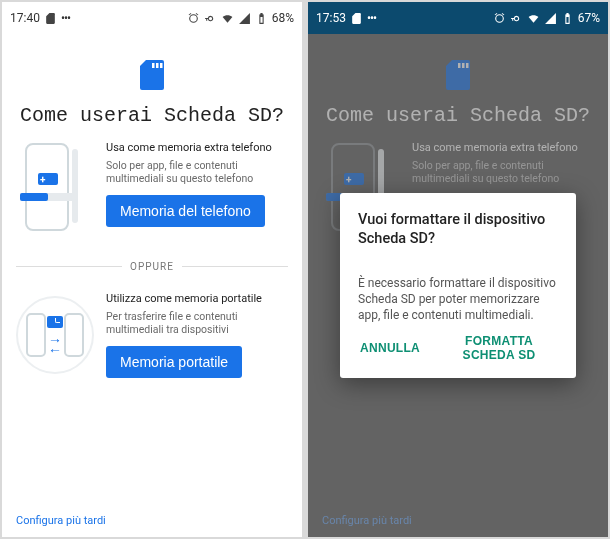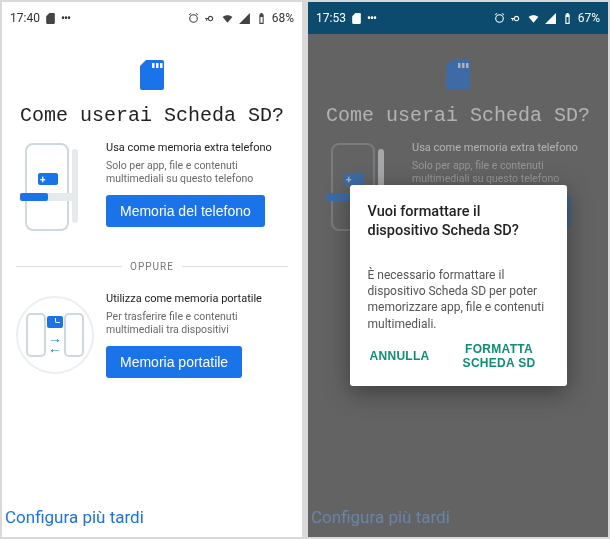--- a/index.html
+++ b/index.html
@@ -107,24 +107,24 @@
     display: flex;
     align-items: center;
     gap: 8px;
     margin: 24px 0 6px 0;
     padding: 0 14px;
   }
   .divider-line { flex: 1; height: 1px; background: #ddd; }
   .divider-label { font-size: 10px; color: #777; letter-spacing: 1px; }
   .footer-link {
     position: absolute;
-    left: 3px;
+    left: 14px;
     bottom: 10px;
     color: #1a73e8;
-    font-size: 17px;
+    font-size: 11px;
     cursor: pointer;
   }
   
   .illus1 {
     width: 70px; height: 90px; position: relative;
   }
   .illus1 .ph-outline {
     position: absolute; left: 5px; top: 2px; width: 44px; height: 88px;
     border: 2px solid #cfd8dc; border-radius: 8px;
     background: #fff;
@@ -184,21 +184,21 @@
   .dim-overlay-content .illus1 .ph-outline,
   .dim-overlay-content .illus2-circle .ph-l,
   .dim-overlay-content .illus2-circle .ph-r { border-color:#8f9397; background:transparent; }
   .dim-overlay-content .illus1 .bar-bg { background:#8b8d8f; }
 
   
   .dialog-scrim {
     position: absolute; inset: 0; display:flex; align-items:center; justify-content:center;
   }
   .dialog {
-    background:#fff; width: 217px; border-radius: 3px;
+    background:#fff; width: 236px; border-radius: 3px;
     box-shadow: 0 6px 24px rgba(0,0,0,0.4);
     padding: 18px 18px 8px 18px;
   }
   .dialog-title {
     font-size: 14.5px; font-weight: 500; color:#222; line-height:1.3;
   }
   .dialog-text {
     font-size: 12px; color:#555; line-height:1.35; margin-top:26px;
   }
   .dialog-actions {

